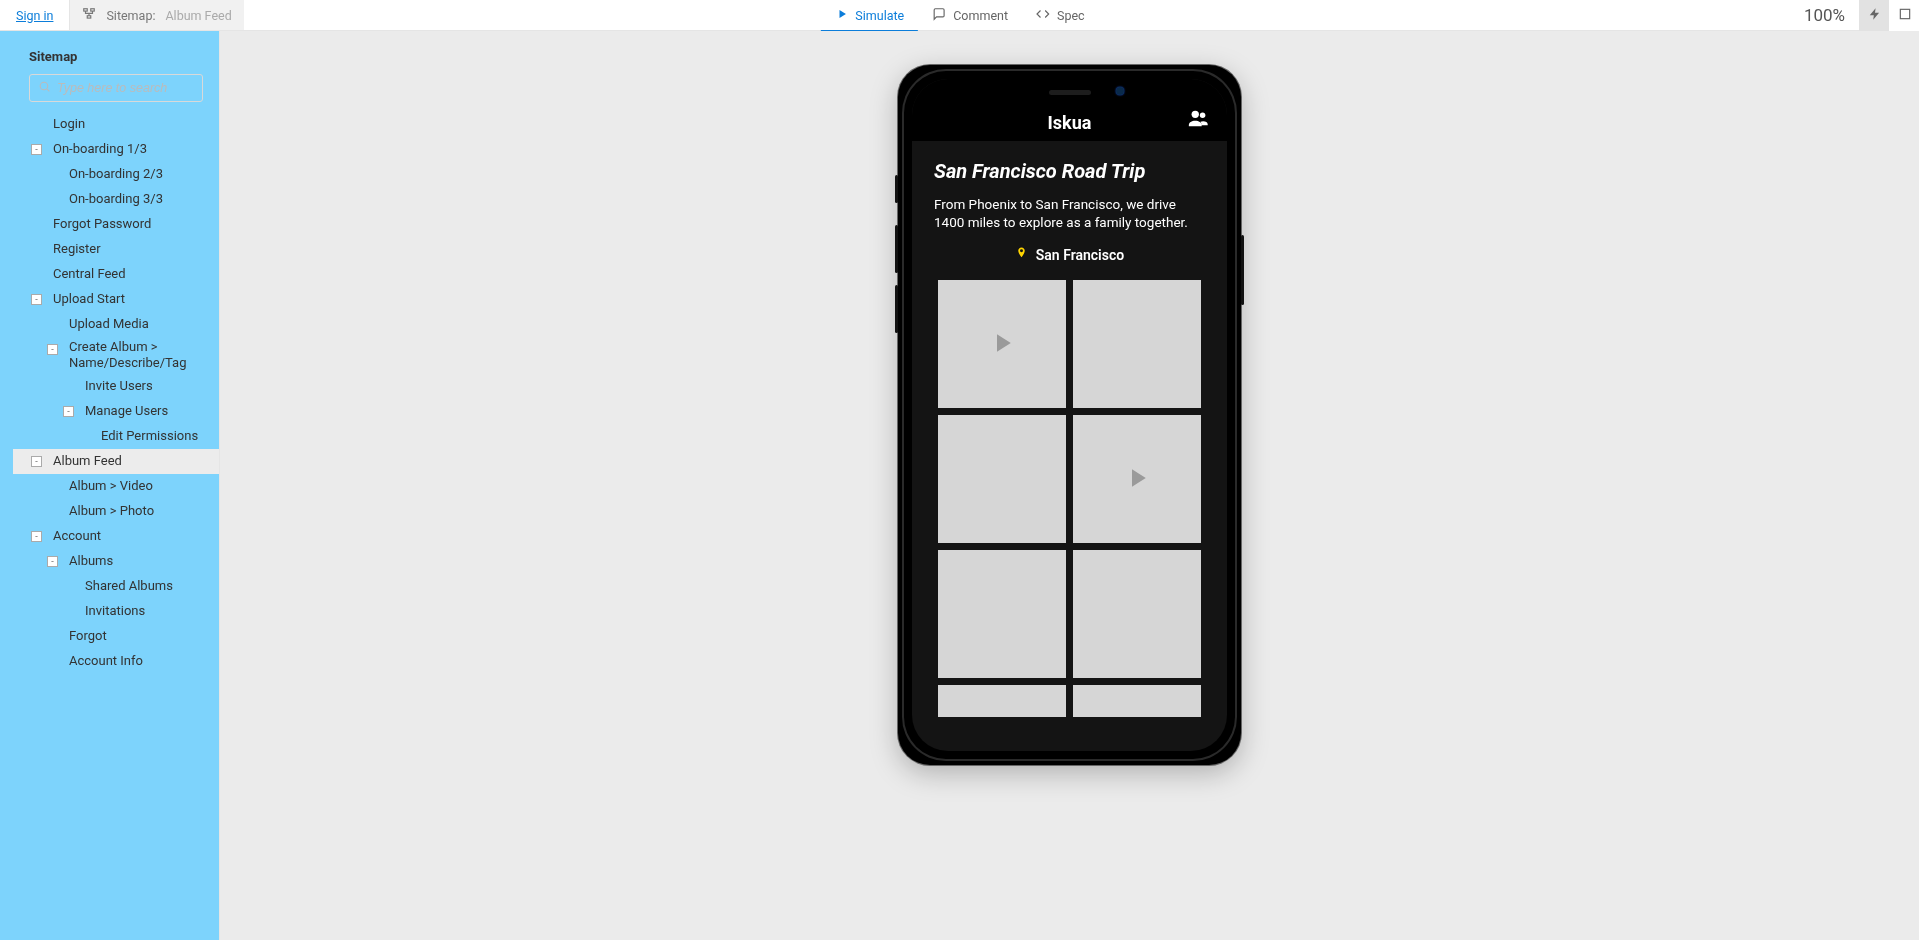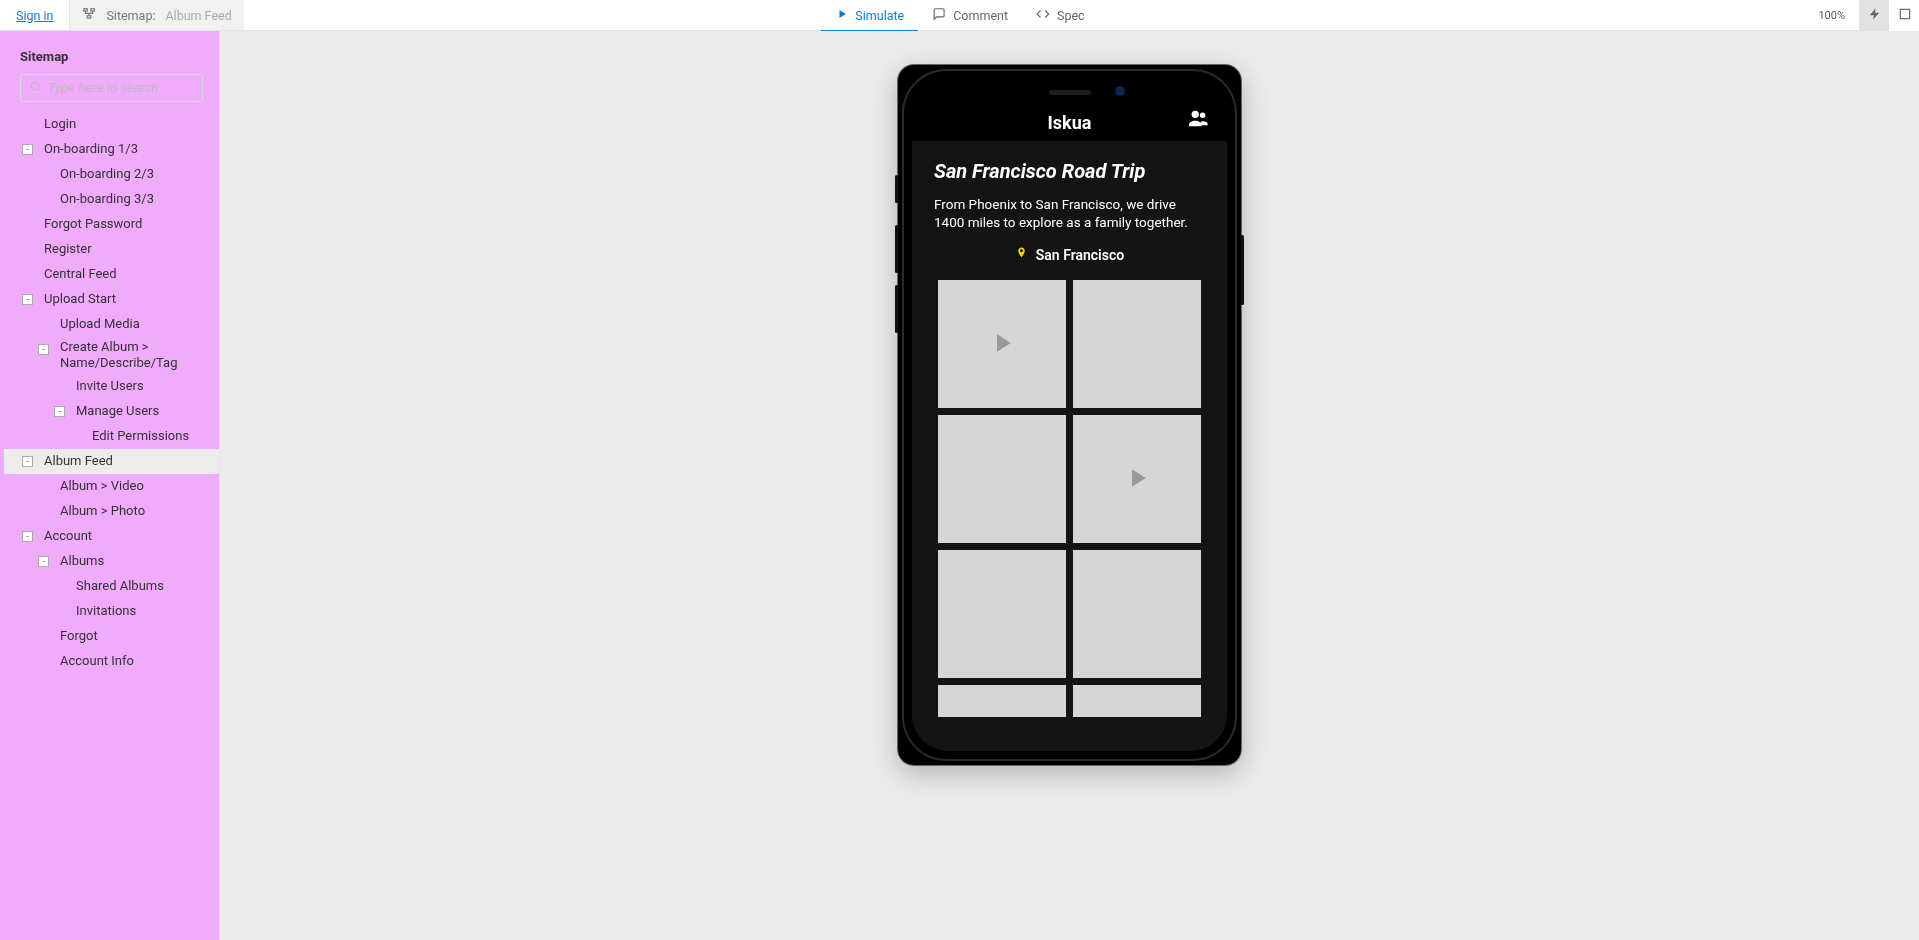--- a/index.html
+++ b/index.html
@@ -11,28 +11,28 @@
 .topbar .sep { width:1px; background:#e5e5e5; }
 .topbar .sitemap-chip { display:flex; align-items:center; gap:10px; padding:0 12px; background:#f1f1f1; color:#777; font-size:12.5px; cursor:default;}
 .topbar .sitemap-chip .chip-icon svg { width:14px; height:14px; }
 .topbar .spacer { flex:1; }
 .topbar .tabs { display:flex; align-items:stretch; position:absolute; left:50%; transform:translateX(-50%); height:31px;}
 .topbar .tab { display:flex; align-items:center; gap:7px; padding:0 14px; color:#666; font-size:12.5px; cursor:pointer; position:relative;}
 .topbar .tab.active { color:#0b7dda; }
 .topbar .tab.active::after { content:""; position:absolute; left:0; right:0; bottom:-1px; height:2px; background:#0b7dda;}
 .topbar .tab svg { width:14px; height:14px; }
 .topbar .right { display:flex; align-items:center; gap:0; padding-right:0;}
-.topbar .zoom { padding:0 14px; color:#555; font-size:11px; display:flex; align-items:center;}
+.topbar .zoom { padding:0 14px; color:#555; font-size:17px; display:flex; align-items:center;}
 .topbar .icon-btn { width:30px; height:31px; display:flex; align-items:center; justify-content:center; background:#fff; border-left:1px solid transparent; cursor:pointer;}
 .topbar .icon-btn.dark { background:#e2e2e2;}
 .topbar .icon-btn svg { width:14px; height:14px; color:#666;}
 
 
 .main { position:absolute; top:31px; bottom:0; left:0; right:0; display:flex; }
-.sidebar { width:220px; border-right:1px solid #e5e5e5; background:#f0abfc; overflow-y:auto; padding:12px 0 20px 4px;}
+.sidebar { width:220px; border-right:1px solid #e5e5e5; background:#7dd3fc; overflow-y:auto; padding:12px 0 20px 13px;}
 .sidebar h1 { font-size:13px; font-weight:700; padding:6px 16px 10px 16px; }
 .search-wrap { padding:0 16px 10px 16px; }
 .search { display:flex; align-items:center; gap:6px; border:1px solid #d9d9d9; border-radius:3px; padding:5px 8px; color:#aaa;}
 .search input { border:none; outline:none; flex:1; font-size:12.5px; font-style:italic; color:#555; background:transparent;}
 .search input::placeholder { color:#bbb; }
 .search svg { width:13px; height:13px; color:#bbb; }
 
 .tree { font-size:13px; color:#333; }
 .tree .node { position:relative; }
 .tree .row { display:flex; align-items:center; min-height:25px; padding:2px 8px 2px 0; cursor:pointer;}
@@ -44,21 +44,21 @@
 .tree .expander { position:absolute; width:11px; height:11px; border:1px solid #aaa; background:#fff; display:flex; align-items:center; justify-content:center; font-size:9px; line-height:1; color:#666; cursor:pointer;}
 .tree .expander.l0 { left:18px; }
 .tree .expander.l1 { left:34px; }
 .tree .expander.l2 { left:50px; }
 .tree .label { line-height:1.25; }
 
 
 .canvas { flex:1; background:#ebebeb; position:relative; display:flex; align-items:flex-start; justify-content:center; overflow:auto; padding-top:34px;}
 
 
-.phone { width:343px; height:700px; border-radius:16px; background:#000; padding:14px; position:relative; box-shadow:0 0 0 1px #666, 0 8px 28px rgba(0,0,0,.25);}
+.phone { width:343px; height:700px; border-radius:32px; background:#000; padding:14px; position:relative; box-shadow:0 0 0 1px #666, 0 8px 28px rgba(0,0,0,.25);}
 .phone::before{ content:""; position:absolute; inset:4px; border-radius:44px; box-shadow: inset 0 0 0 2px #2a2a2a; pointer-events:none;}
 .phone .side-btn { position:absolute; background:#111; border-radius:2px; }
 .phone .side-btn.b1 { left:-3px; top:110px; width:3px; height:28px;}
 .phone .side-btn.b2 { left:-3px; top:160px; width:3px; height:48px;}
 .phone .side-btn.b3 { left:-3px; top:220px; width:3px; height:48px;}
 .phone .side-btn.b4 { right:-3px; top:170px; width:3px; height:70px;}
 .screen { width:100%; height:100%; background:#141414; border-radius:36px; overflow:hidden; position:relative; color:#fff;}
 .notch { position:absolute; top:0; left:50%; transform:translateX(-50%); width:160px; height:26px; background:#000; border-bottom-left-radius:16px; border-bottom-right-radius:16px; z-index:5; display:flex; align-items:center; justify-content:center; gap:40px;}
 .notch .speaker{ width:42px; height:5px; background:#1d1d1d; border-radius:3px;}
 .notch .cam{ position:absolute; right:26px; top:8px; width:8px; height:8px; border-radius:50%; background:#0a2a4a; box-shadow:0 0 2px #1a66ff;}

